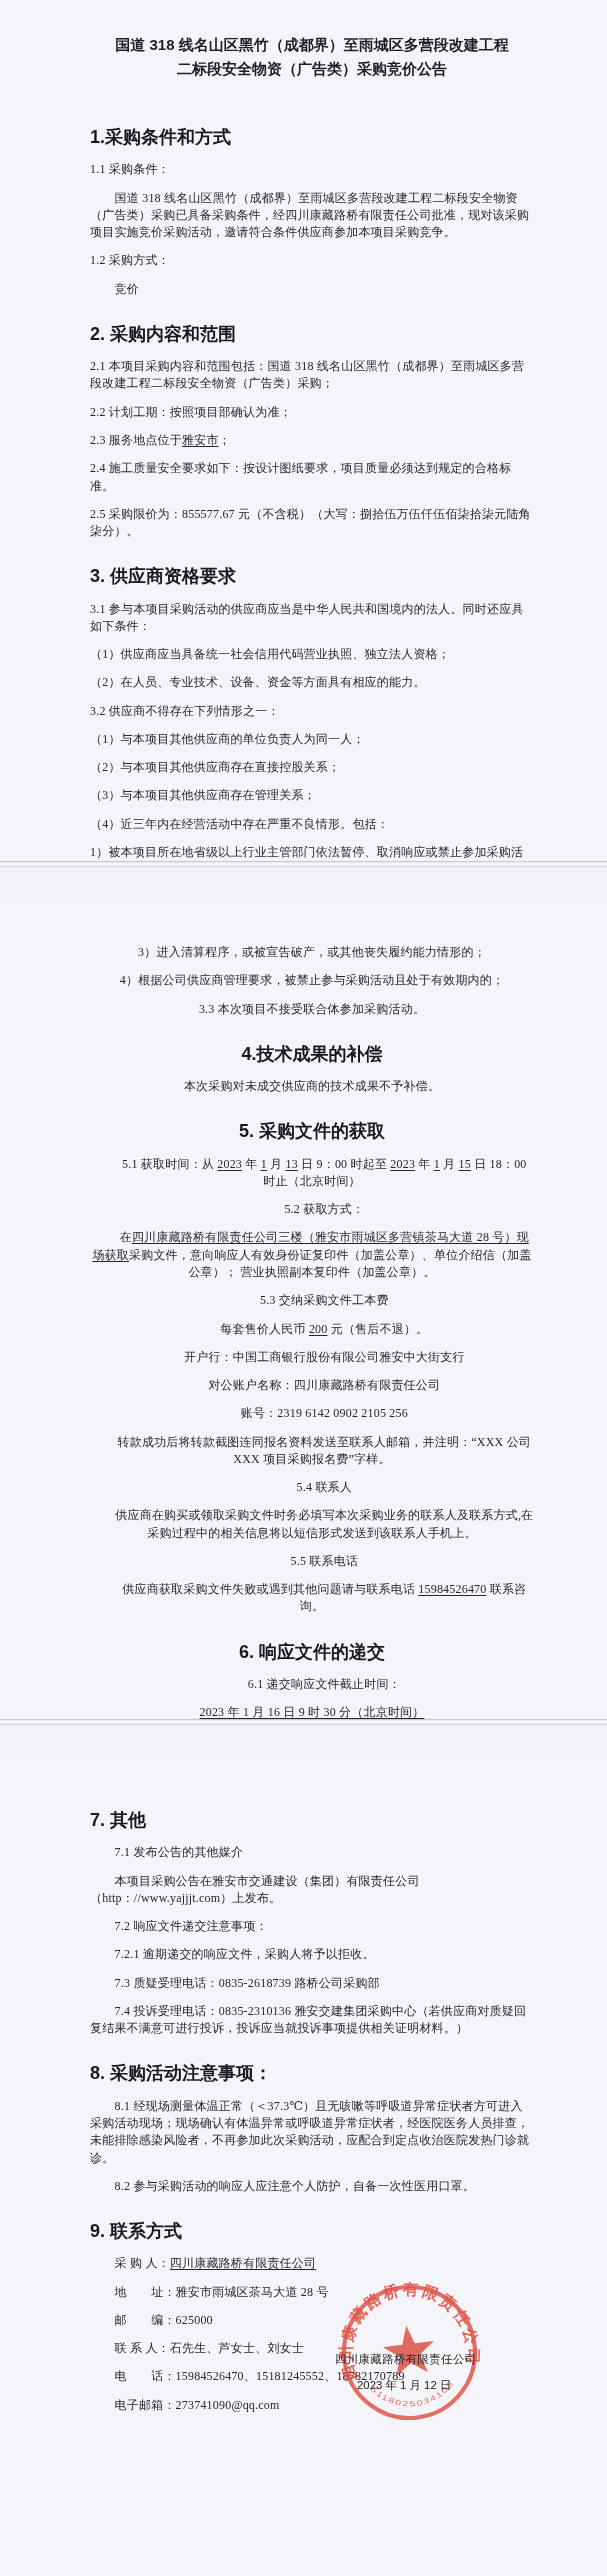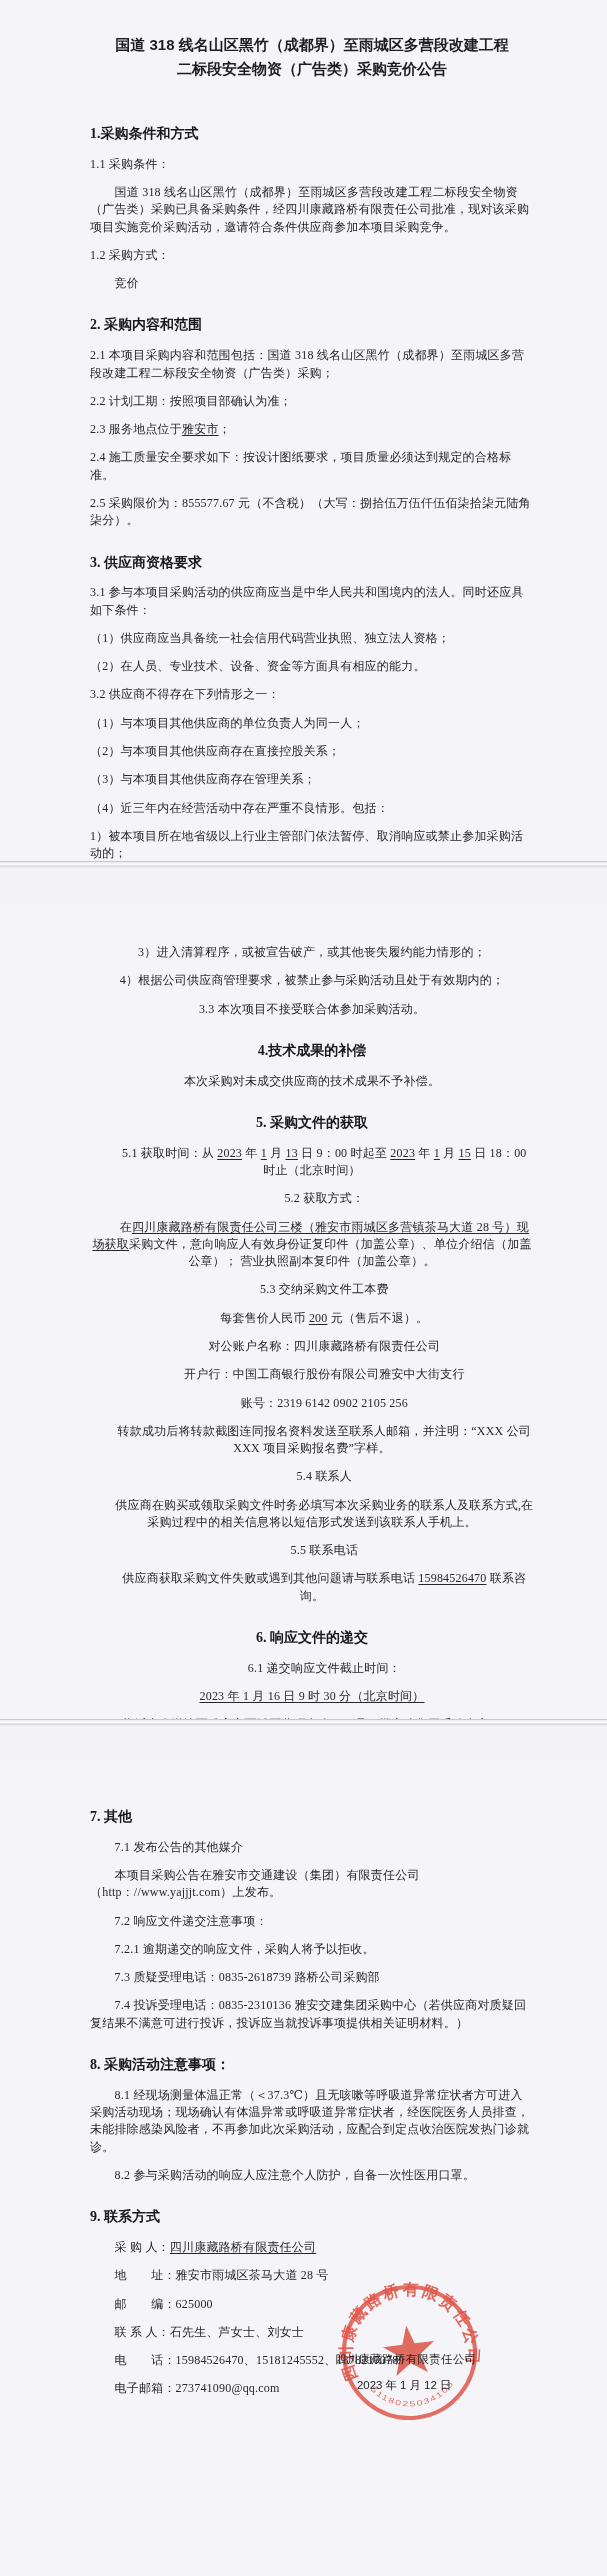--- a/index.html
+++ b/index.html
@@ -29,23 +29,23 @@
   .doc-title {
     margin:33px 0 0;
     text-align:center;
     font-family:"Liberation Sans","DejaVu Sans",sans-serif;
     font-weight:700;
     font-size:15px;
     line-height:1.6;
     color:#1d1d23;
   }
   .h {
-    font-family:Liberation Serif, serif;
+    font-family:Liberation Sans, sans-serif;
     font-weight:700;
-    font-size:14px;
+    font-size:18px;
     line-height:1.35;
     margin:24px 0 12px;
     color:#18181e;
   }
   .h.first { margin-top:44px; }
   p.b {
     font-size:12px;
     line-height:1.44;
     letter-spacing:0.2px;
     margin:11px 0;
@@ -114,22 +114,22 @@
 
     <div class="h">4.技术成果的补偿</div>
     <p class="b">本次采购对未成交供应商的技术成果不予补偿。</p>
 
     <div class="h">5. 采购文件的获取</div>
     <p class="b ind"><span>5.1 获取时间：从 </span><span class="u">2023</span><span> 年 </span><span class="u">1</span><span> 月 </span><span class="u">13</span><span> 日 9：00 时起至 </span><span class="u">2023</span><span> 年 </span><span class="u">1</span><span> 月 </span><span class="u">15</span><span> 日 18：00 时止（北京时间）</span></p>
     <p class="b ind">5.2 获取方式：</p>
     <p class="b ind"><span>在</span><span class="u">四川康藏路桥有限责任公司三楼（雅安市雨城区多营镇茶马大道 28 号）现场获取</span><span>采购文件，意向响应人有效身份证复印件（加盖公章）、单位介绍信（加盖公章）； 营业执照副本复印件（加盖公章）。</span></p>
     <p class="b ind">5.3 交纳采购文件工本费</p>
     <p class="b ind"><span>每套售价人民币 </span><span class="u">200</span><span> 元（售后不退）。</span></p>
+    <p class="b ind">开户行：中国工商银行股份有限公司雅安中大街支行</p>
     <p class="b ind">对公账户名称：四川康藏路桥有限责任公司</p>
-    <p class="b ind">开户行：中国工商银行股份有限公司雅安中大街支行</p>
     <p class="b ind">账号：2319 6142 0902 2105 256</p>
     <p class="b ind">转款成功后将转款截图连同报名资料发送至联系人邮箱，并注明：“XXX 公司 XXX 项目采购报名费”字样。</p>
     <p class="b ind">5.4 联系人</p>
     <p class="b ind">供应商在购买或领取采购文件时务必填写本次采购业务的联系人及联系方式,在采购过程中的相关信息将以短信形式发送到该联系人手机上。</p>
     <p class="b ind">5.5 联系电话</p>
     <p class="b ind"><span>供应商获取采购文件失败或遇到其他问题请与联系电话 </span><span class="u">15984526470</span><span> 联系咨询。</span></p>
 
     <div class="h">6. 响应文件的递交</div>
     <p class="b ind">6.1 递交响应文件截止时间：</p>
     <p class="b"><span class="u">2023 年 1 月 16 日 9 时 30 分（北京时间）</span></p>

